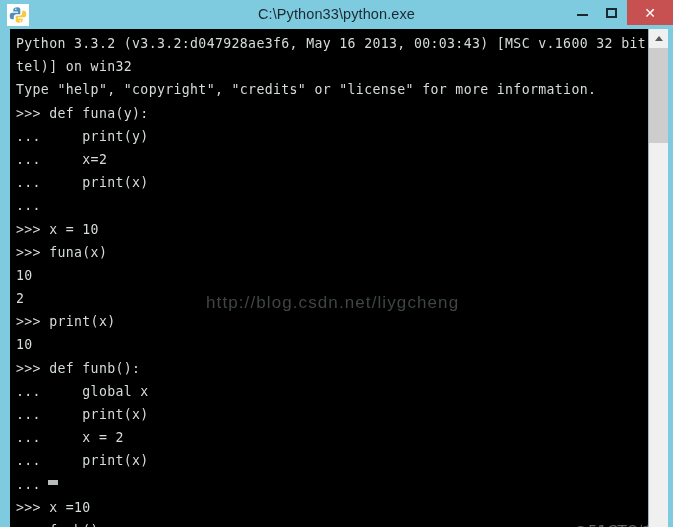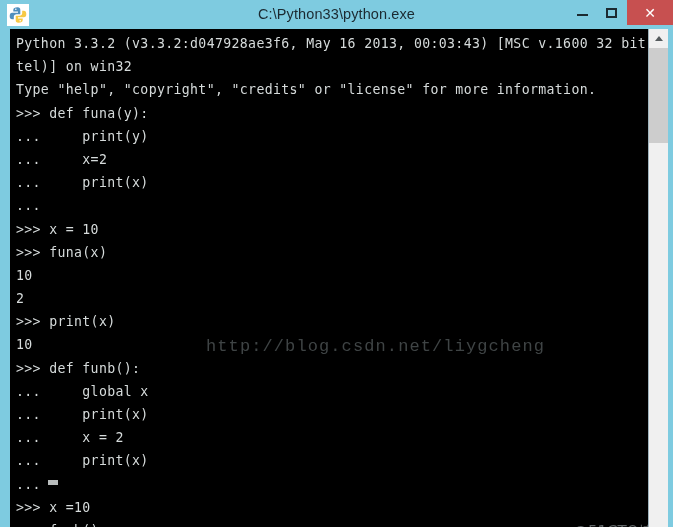--- a/index.html
+++ b/index.html
@@ -65,23 +65,23 @@
     letter-spacing:0.35px;
   }
   .ln { height:23.2px; }
   #cursor {
     position:absolute; left:38px; top:451px;
     width:10px; height:5px; background:#b9bdbd;
   }
   
   #wm-url {
     position:absolute; left:196px; top:264px;
-    font-family:Liberation Mono, monospace;
+    font-family:Liberation Sans, sans-serif;
     font-size:17px; color:#3f4445;
-    letter-spacing:1.1px; white-space:nowrap;margin-top:44px;
+    letter-spacing:1.1px; white-space:nowrap;
   }
   #wm-cto {
     position:absolute; left:563px; top:494px;
     font-family:"DejaVu Sans", sans-serif;
     font-size:15px; color:#5e6365; white-space:nowrap;
   }
   
   #scrollbar {
     position:absolute; left:648px; top:29px; width:20px; height:498px;
     background:#f0f0f0;

